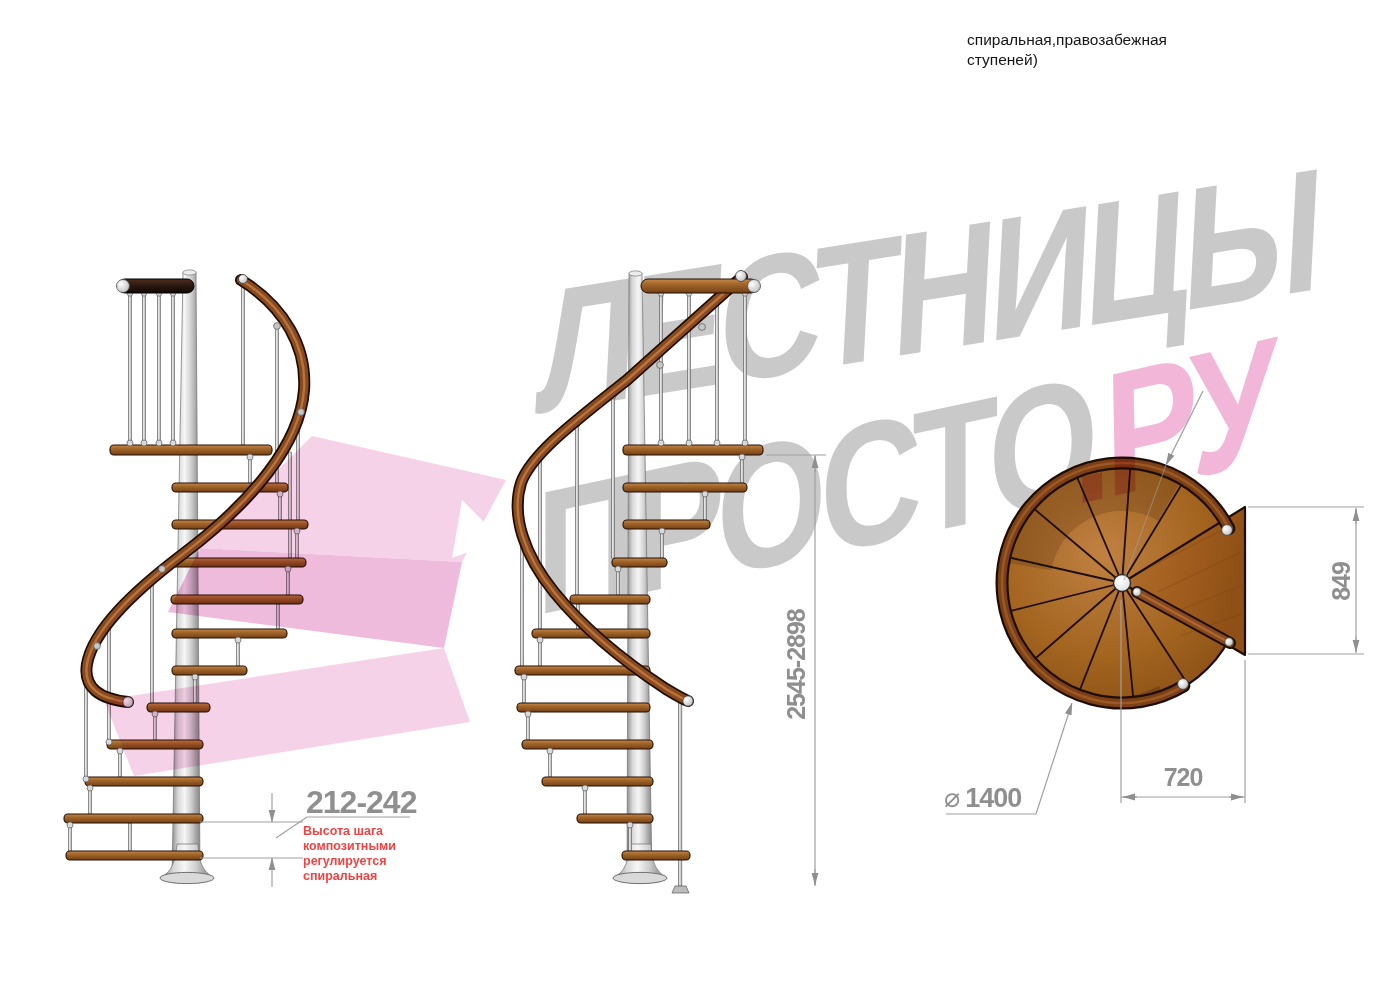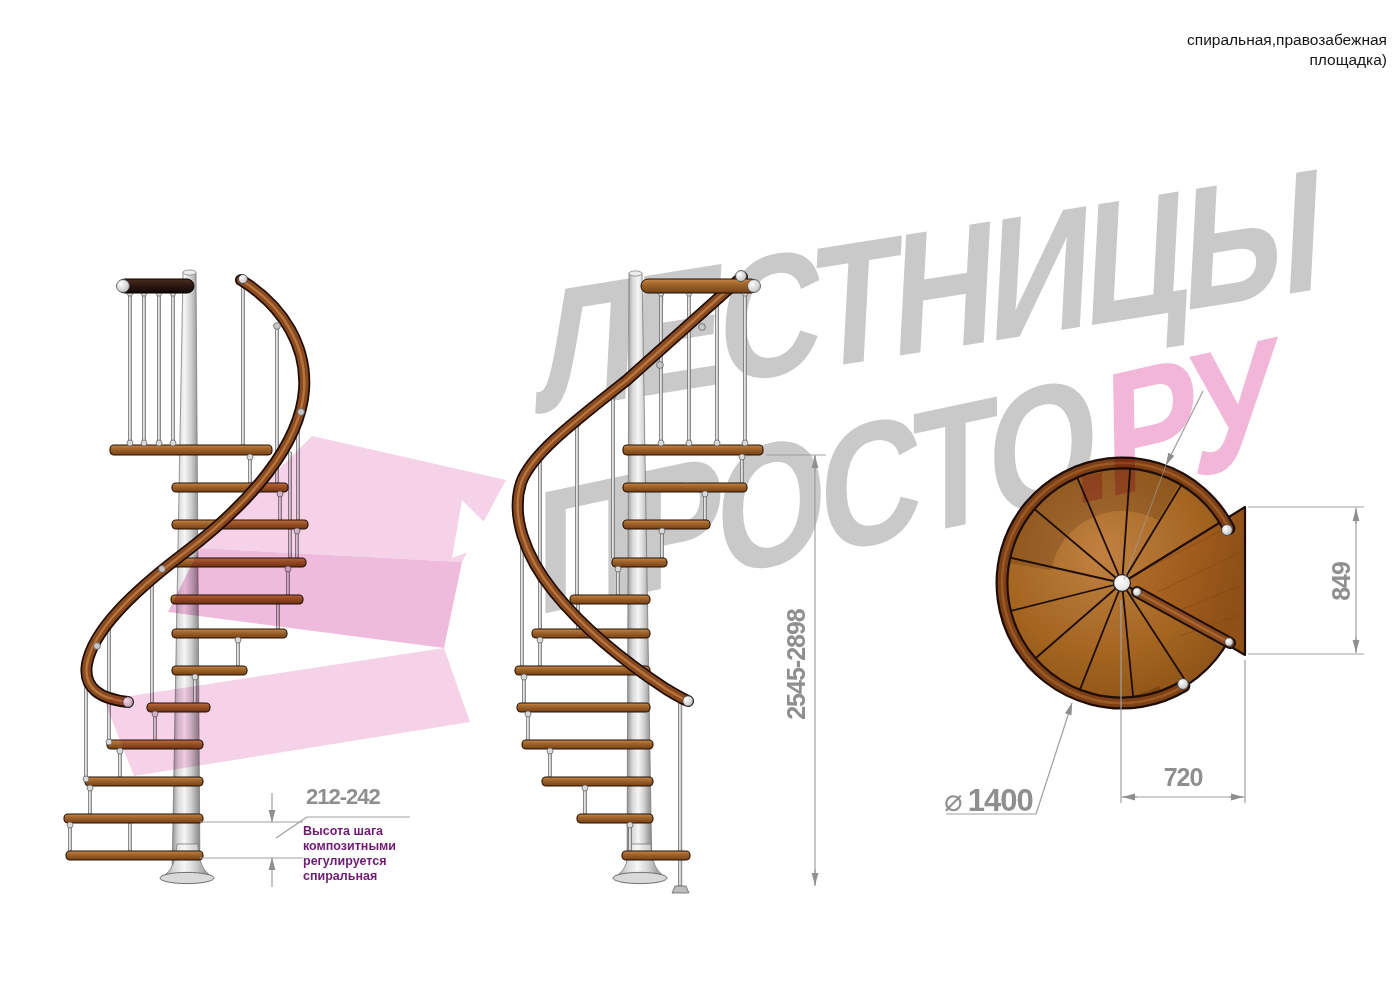--- a/index.html
+++ b/index.html
@@ -11,30 +11,30 @@
   .wm1{left:538px;top:266px;transform:rotate(-9deg) skewX(-12deg) scaleX(.84);}
   .wm2{left:536px;top:468px;transform:rotate(-12deg) skewX(-12deg) scaleX(.84);}
   
   #pink-overlay{position:absolute;left:0;top:0;width:1400px;height:1000px;
                 mix-blend-mode:multiply;pointer-events:none;}
   .wm-ru{position:absolute;left:1072px;top:358px;font-weight:700;font-size:172px;line-height:1;
          color:#f2b6d8;letter-spacing:-8px;white-space:nowrap;transform-origin:left center;
          transform:rotate(-13deg) skewX(-12deg) scaleX(.84);}
   
   .dim{position:absolute;color:#8f8f8f;font-weight:700;letter-spacing:-1px;white-space:nowrap;}
-  .dim-steph{left:306px;top:784px;font-size:22px;}
+  .dim-steph{left:306px;top:784px;font-size:32px;}
   .dim-total{left:676px;top:650px;width:240px;text-align:center;font-size:25px;transform:rotate(-90deg);}
   .dim-849{left:1281px;top:567px;width:120px;text-align:center;font-size:25px;transform:rotate(-90deg);}
   .dim-720{left:1140px;top:763px;width:86px;text-align:center;font-size:25px;}
-  .dim-dia{left:944px;top:782px;font-size:31px;text-align:right;}
+  .dim-dia{left:944px;top:782px;font-size:27px;text-align:right;}
   .dim-dia .sym{font-family:"DejaVu Sans","Liberation Sans",sans-serif;font-weight:400;margin-right:6px;}
   .note{position:absolute;left:303px;top:824px;font-size:12.5px;line-height:15px;font-weight:700;
-        color:#701a75;}
+        color:#ef4444;}
   .note span{display:block;}
-  #title{position:absolute;right:13px;top:30px;width:420px;text-align:right;font-size:15.5px;
+  #title{position:absolute;right:13px;top:30px;width:420px;text-align:left;font-size:15.5px;
          line-height:20px;color:#151515;font-weight:400;}
   #title span{display:block;}
   svg{position:absolute;left:0;top:0;}
 </style>
 </head>
 <body>
 
 <div id="stage">
 
   <div class="wm wm1">ЛЕСТНИЦЫ</div>
@@ -379,16 +379,16 @@
   </div>
   <div class="dim dim-total">2545-2898</div>
   <div class="dim dim-849">849</div>
   <div class="dim dim-720">720</div>
   <div class="dim dim-dia">
     <span class="sym">⌀</span><span>1400</span>
   </div>
 
   <div id="title">
     <span>спиральная,правозабежная</span>
-    <span>площадка)</span>
+    <span>ступеней)</span>
   </div>
 
 </div>
 
 </body></html>

